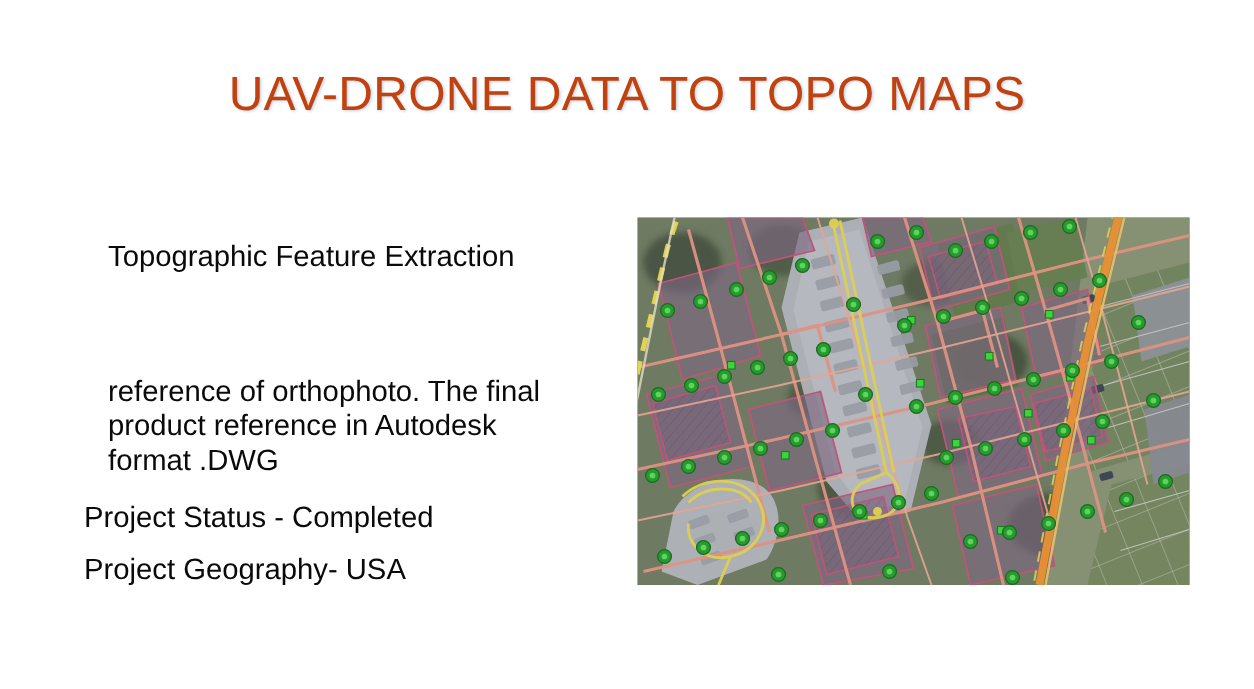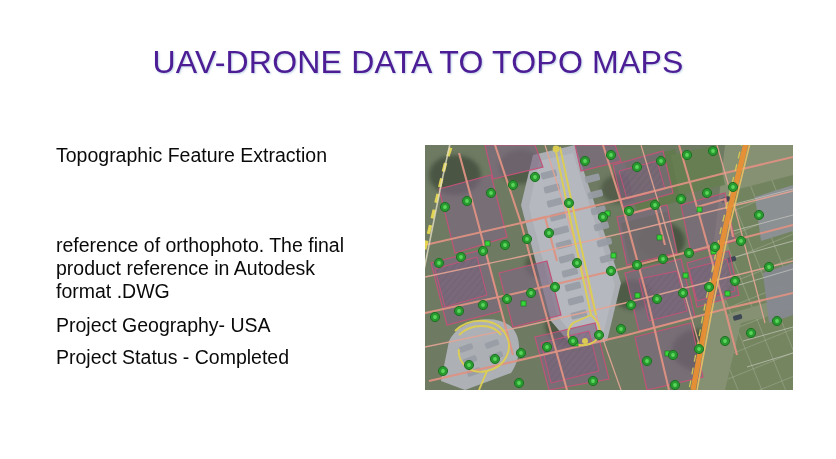--- a/index.html
+++ b/index.html
@@ -19,40 +19,40 @@
   #slide-title {
     position: absolute;
     left: 0;
     top: 44px;
     width: 836px;
     text-align: center;
     font-family: "Liberation Sans", sans-serif;
     font-size: 32px;
     font-weight: 400;
     letter-spacing: 0.2px;
-    color: #4c1d95;
+    color: #c2410c;
     text-shadow: 1px 1px 2px rgba(140,175,210,0.55);
     white-space: nowrap;
   }
 
   
   #body-text {
     position: absolute;
     left: 56px;
     top: 144px;
     width: 352px;
     color: #0a0a0a;
   }
   .para {
     font-size: 19.5px;
     line-height: 22.6px;
     font-weight: 400;
     text-align: justify;
     text-justify: inter-word;
-    margin: 0;
+    margin: 16px;
   }
   .para-last-line {
     text-align: right;
   }
   .bullet-line {
     font-size: 19.5px;
     line-height: 22.6px;
     margin: 0;
     white-space: nowrap;
   }
@@ -81,23 +81,23 @@
   <p class="para">
     <span>Topographic Feature Extraction</span><br>
     <br>
     <br>
     <br>
     <span>reference of orthophoto. The final</span><br>
     <span>product reference in Autodesk</span><br>
     <span class="para-last-line">format .DWG</span>
   </p>
 
+  <p class="bullet-line" id="status-line">Project Status - Completed</p>
+
   <p class="bullet-line" id="geography-line">Project Geography- USA</p>
-
-  <p class="bullet-line" id="status-line">Project Status - Completed</p>
 </div>
 
 <div id="ortho-photo">
   <svg width="368" height="245" viewBox="0 0 368 245">
     <defs>
 
       <filter id="grain" x="0" y="0" width="100%" height="100%">
         <feTurbulence type="fractalNoise" baseFrequency="0.85" numOctaves="3" result="n"></feTurbulence>
         <feColorMatrix in="n" type="saturate" values="0.25" result="ns"></feColorMatrix>
         <feComposite in="ns" in2="SourceGraphic" operator="in" result="grainOnly"></feComposite>

